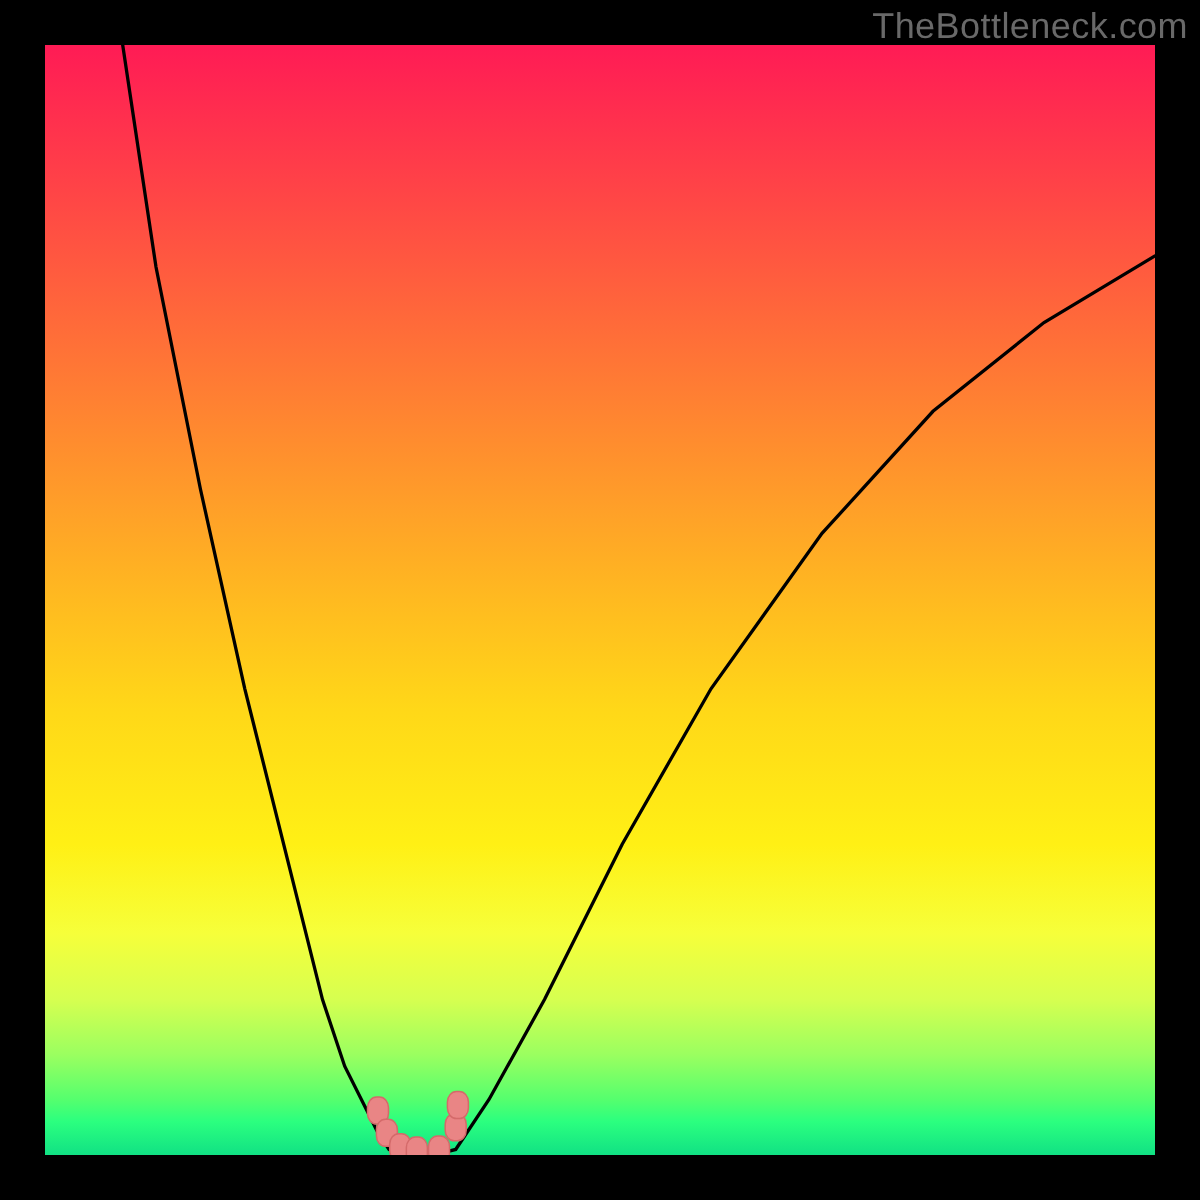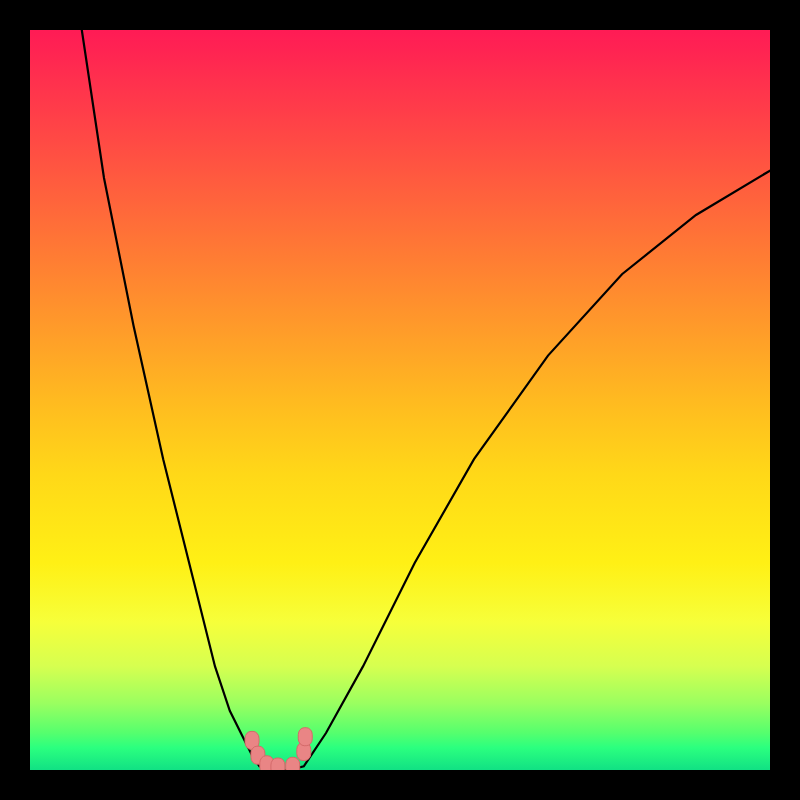--- a/index.html
+++ b/index.html
@@ -59,20 +59,21 @@
     font-size: 24px;
     font-weight: 400;
     letter-spacing: 0.3px;
     user-select: none;
   }
 </style>
 </head>
 <body>
 
 <div class="frame">
+  <div class="watermark">TheBottleneck.com</div>
 
   <div class="plot-area">
     <svg class="curve-svg" viewBox="0 0 740 740" preserveAspectRatio="none">
       <path id="curve-path" fill="none" stroke="#000000" stroke-width="2.2" stroke-linecap="round" d="M 51.80 0.00 L 74.00 148.00 L 103.60 296.00 L 133.20 429.20 L 162.80 547.60 L 185.00 636.40 L 199.80 680.80 L 214.60 710.40 L 222.00 725.20 L 229.40 736.30 L 229.40 736.30 L 244.20 740.00 L 259.00 740.00 L 273.80 736.30 L 273.80 736.30 L 296.00 703.00 L 333.00 636.40 L 384.80 532.80 L 444.00 429.20 L 518.00 325.60 L 592.00 244.20 L 666.00 185.00 L 740.00 140.60"></path>
       <g id="marker-group">
           <rect x="215.00" y="701.40" width="14" height="18" rx="6" ry="7" fill="#e98585" stroke="#d46a6a" stroke-width="1"></rect>
           <rect x="220.92" y="716.20" width="14" height="18" rx="6" ry="7" fill="#e98585" stroke="#d46a6a" stroke-width="1"></rect>
           <rect x="229.80" y="725.82" width="14" height="18" rx="6" ry="7" fill="#e98585" stroke="#d46a6a" stroke-width="1"></rect>
           <rect x="240.90" y="728.04" width="14" height="18" rx="6" ry="7" fill="#e98585" stroke="#d46a6a" stroke-width="1"></rect>
           <rect x="255.70" y="727.30" width="14" height="18" rx="6" ry="7" fill="#e98585" stroke="#d46a6a" stroke-width="1"></rect>

